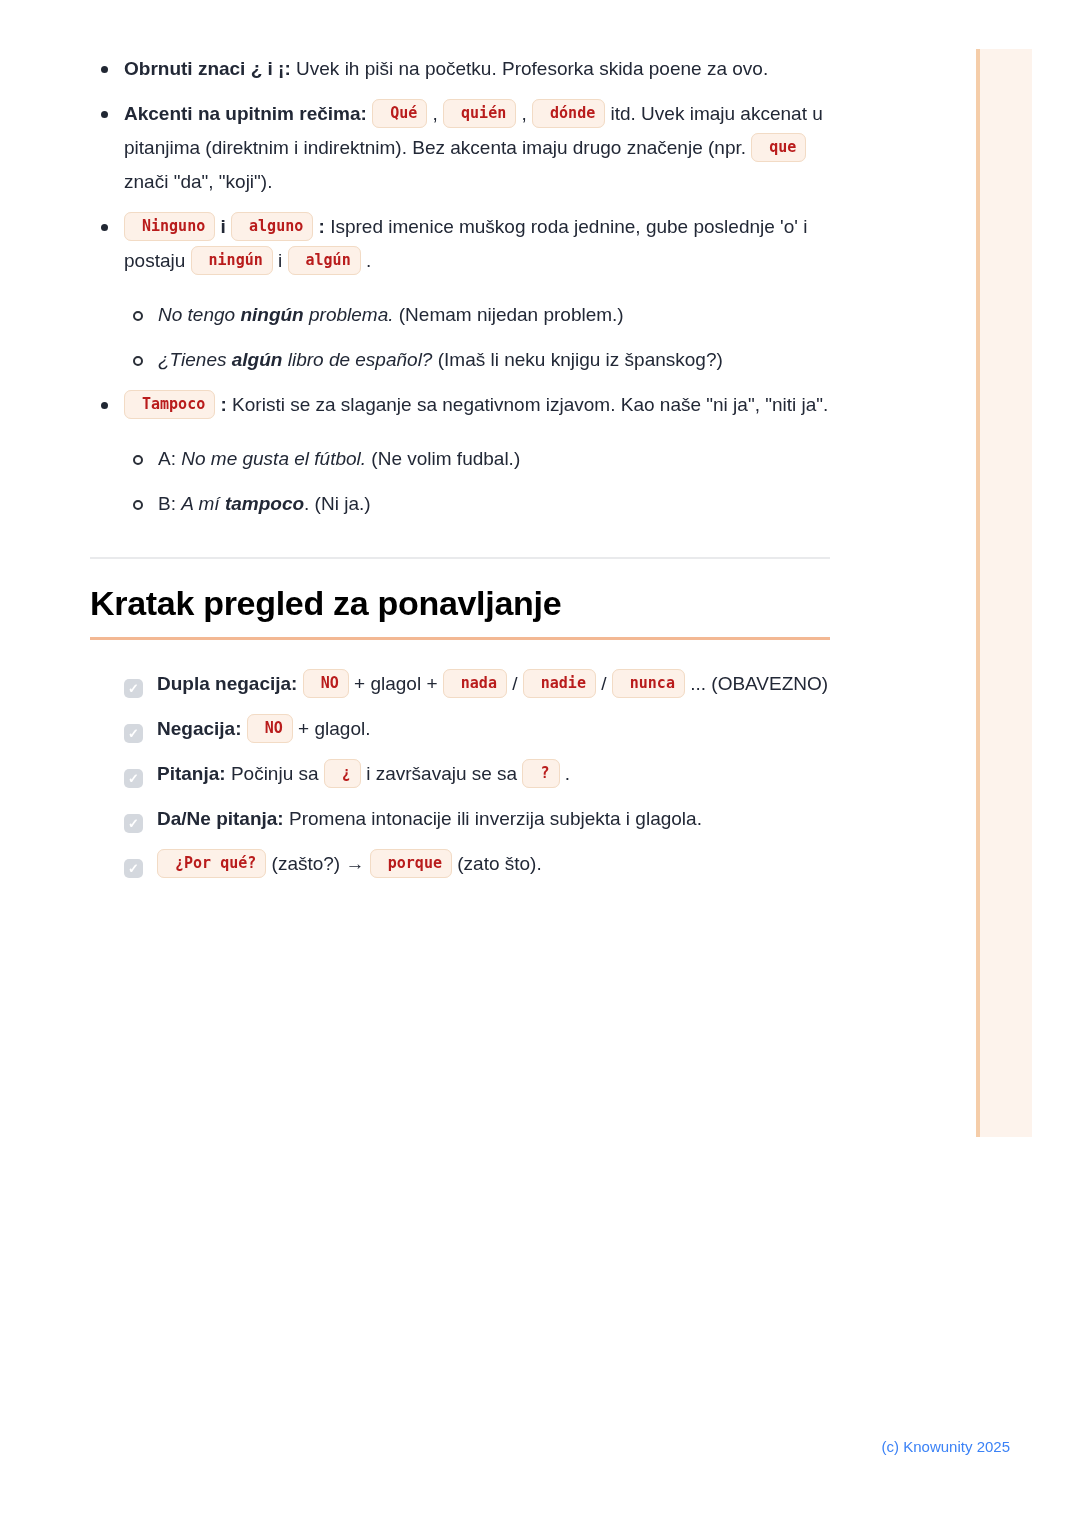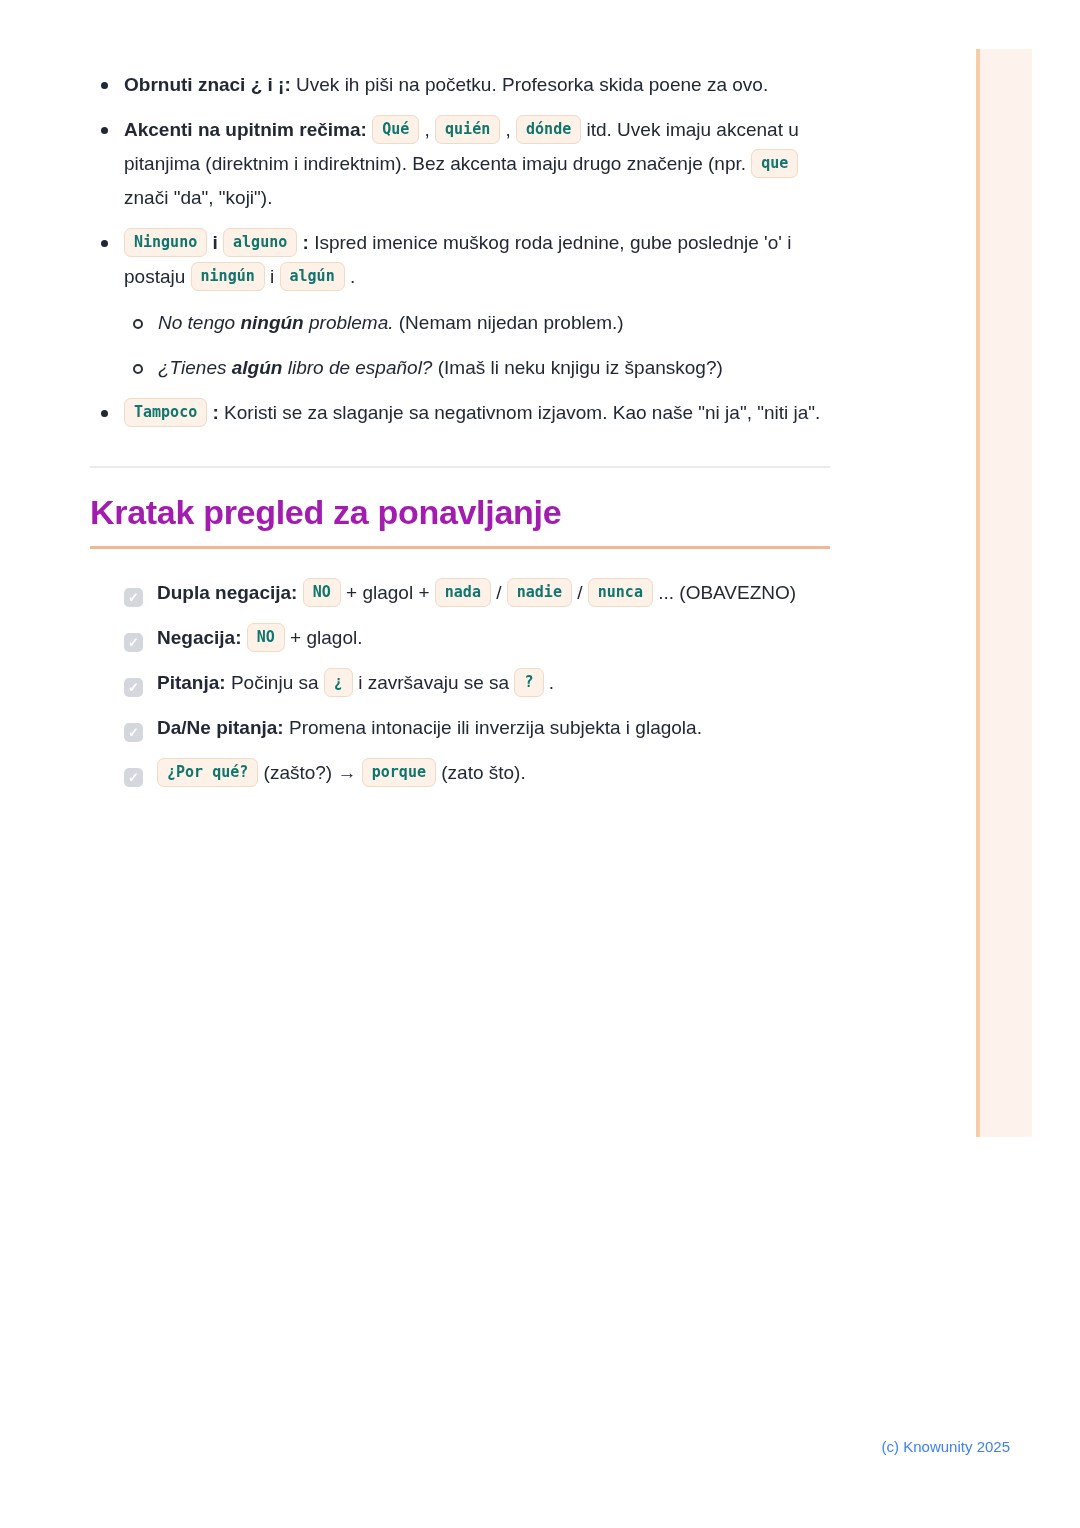--- a/index.html
+++ b/index.html
@@ -11,21 +11,21 @@
     width: 1080px;
     height: 1528px;
     position: relative;
     overflow: hidden;
     font-family: "Liberation Sans", sans-serif;
     color: #222836;
   }
   .content {
     position: absolute;
     left: 90px;
-    top: 68px;
+    top: 52px;
     width: 740px;
     font-size: 19px;
     line-height: 34px;
   }
   ul { list-style: none; margin: 0; padding: 0; }
   li { position: relative; margin-bottom: 11px; }
   li.bullet, li.todo, li.circle { padding-left: 34px; }
   li.bullet::before {
     content: "";
     position: absolute;
@@ -36,31 +36,31 @@
   }
   li.circle::before {
     content: "";
     position: absolute;
     left: 9px; top: 13px;
     width: 6px; height: 6px;
     border-radius: 50%;
     border: 2px solid #2a2f38;
     background: transparent;
   }
-  ul.sublist { margin-top: 12px; }
+  ul.sublist { margin-top: 20px; }
   .badge {
     font-family: "DejaVu Sans Mono", "Liberation Mono", monospace;
     font-weight: 700;
     font-size: 15px;
     line-height: 1;
-    color: #0f766e;
+    color: #b91c1c;
     background: #fdf1e8;
     border: 1px solid #f2dbc5;
     border-radius: 7px;
-    padding: 4px 9px 5px 9px;
+    padding: 4px 9px 5px 17px;
     white-space: nowrap;
     position: relative;
     top: -2px;
     text-align: center;
   }
   .plain { font-weight: 400; }
   .bold { font-weight: 700; }
   .italic { font-style: italic; }
   .bolditalic { font-style: italic; font-weight: 700; }
   .checkbox {
@@ -77,21 +77,21 @@
     vertical-align: -3px;
   }
   .divider {
     border: none;
     border-top: 2px solid #e9eaec;
     margin: 36px 0 0 0;
   }
   h1.section-title {
     font-size: 34px;
     font-weight: 700;
-    color: #a21caf;
+    color: #000000;
     letter-spacing: -0.3px;
     margin: 27px 0 0 0;
     padding-bottom: 17px;
     border-bottom: 3px solid #f3b893;
   }
   ul.todos { margin-top: 27px; }
   .side-strip {
     position: absolute;
     left: 976px;
     top: 49px;
@@ -112,21 +112,24 @@
 <body>
 
 <div class="content">
   <ul class="bullets">
       <li class="bullet"><span class="bold">Obrnuti znaci ¿ i ¡:</span><span class="plain"> Uvek ih piši na početku. Profesorka skida poene za ovo.</span></li>
       <li class="bullet"><span class="bold">Akcenti na upitnim rečima: </span><code class="badge">Qué</code><span class="plain"> , </span><code class="badge">quién</code><span class="plain"> , </span><code class="badge">dónde</code><span class="plain"> itd. Uvek imaju akcenat u pitanjima (direktnim i indirektnim). Bez akcenta imaju drugo značenje (npr. </span><code class="badge">que</code><span class="plain"> znači "da", "koji").</span></li>
       <li class="bullet"><code class="badge">Ninguno</code><span class="bold"> i </span><code class="badge">alguno</code><span class="bold"> :</span><span class="plain"> Ispred imenice muškog roda jednine, gube poslednje 'o' i postaju </span><code class="badge">ningún</code><span class="plain"> i </span><code class="badge">algún</code><span class="plain"> .</span><ul class="sublist">
           <li class="circle"><span class="italic">No tengo </span><span class="bolditalic">ningún</span><span class="italic"> problema.</span><span class="plain"> (Nemam nijedan problem.)</span></li>
           <li class="circle"><span class="italic">¿Tienes </span><span class="bolditalic">algún</span><span class="italic"> libro de español?</span><span class="plain"> (Imaš li neku knjigu iz španskog?)</span></li>
         </ul></li>
-      <li class="bullet"><code class="badge">Tampoco</code><span class="bold"> :</span><span class="plain"> Koristi se za slaganje sa negativnom izjavom. Kao naše "ni ja", "niti ja".</span></li>
+      <li class="bullet"><code class="badge">Tampoco</code><span class="bold"> :</span><span class="plain"> Koristi se za slaganje sa negativnom izjavom. Kao naše "ni ja", "niti ja".</span><ul class="sublist">
+          <li class="circle"><span class="plain">A: </span><span class="italic">No me gusta el fútbol.</span><span class="plain"> (Ne volim fudbal.)</span></li>
+          <li class="circle"><span class="plain">B: </span><span class="italic">A mí </span><span class="bolditalic">tampoco</span><span class="plain">. (Ni ja.)</span></li>
+        </ul></li>
     </ul>
 
   <hr class="divider">
 
   <h1 class="section-title">Kratak pregled za ponavljanje</h1>
 
   <ul class="todos">
       <li class="todo"><span class="checkbox">✓</span><span class="bold">Dupla negacija: </span><code class="badge">NO</code><span class="plain"> + glagol + </span><code class="badge">nada</code><span class="plain"> / </span><code class="badge">nadie</code><span class="plain"> / </span><code class="badge">nunca</code><span class="plain"> ... (OBAVEZNO)</span></li>
       <li class="todo"><span class="checkbox">✓</span><span class="bold">Negacija: </span><code class="badge">NO</code><span class="plain"> + glagol.</span></li>
       <li class="todo"><span class="checkbox">✓</span><span class="bold">Pitanja: </span><span class="plain">Počinju sa </span><code class="badge">¿</code><span class="plain"> i završavaju se sa </span><code class="badge">?</code><span class="plain"> .</span></li>

